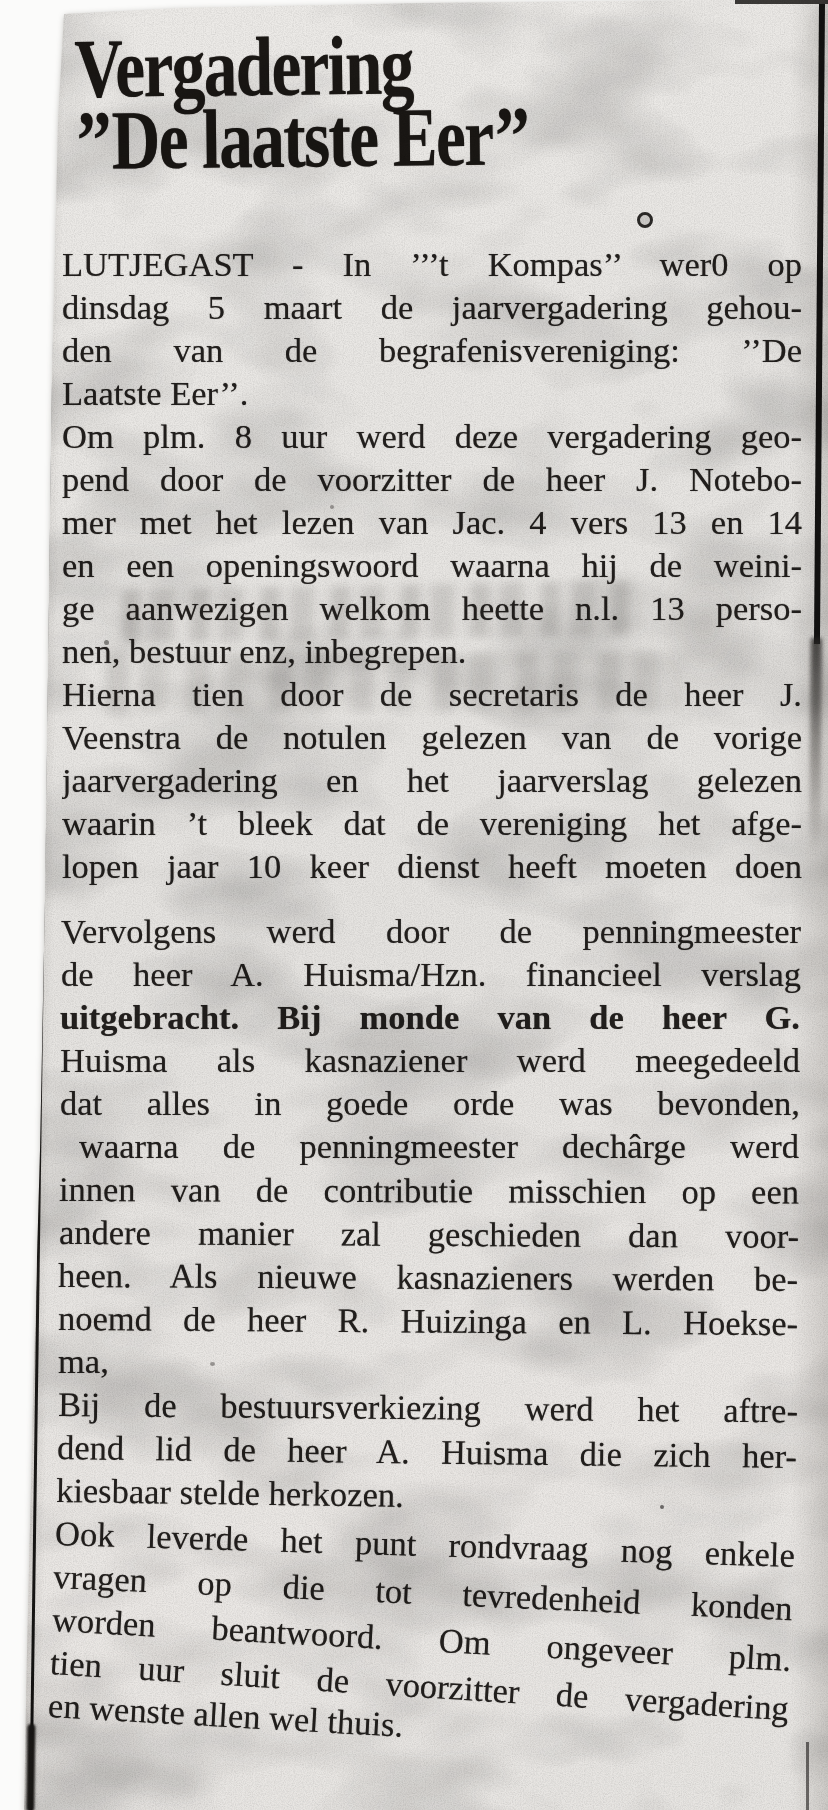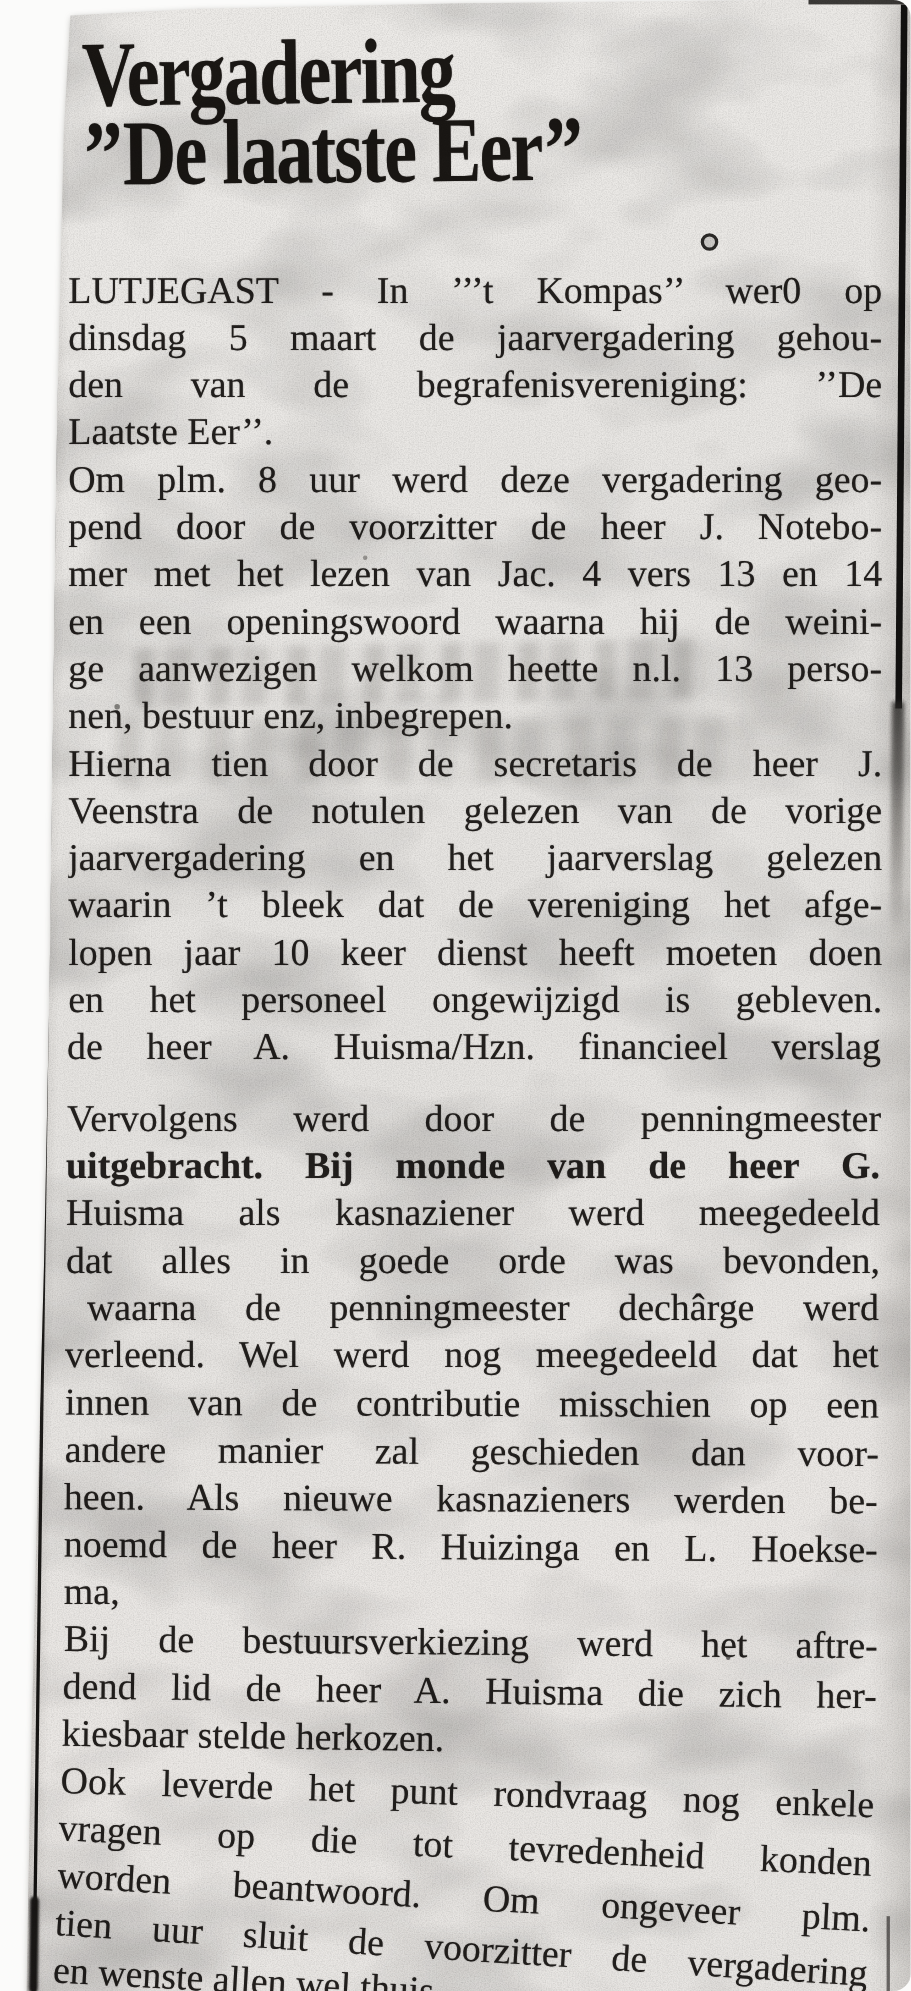--- a/index.html
+++ b/index.html
@@ -7,21 +7,20 @@
     width: 828px; height: 1810px;
     background: #fbfbfa;
     font-family: "Liberation Serif", "DejaVu Serif", serif;
     overflow: hidden;
   }
   .scan {
     position: relative;
     width: 828px; height: 1810px;
     background: linear-gradient(180deg, #fcfcfb 0%, #f8f8f6 60%, #fafaf8 100%);
     overflow: hidden;
-    border-radius: 16px;
   }
   .paper-wrap {
     position: absolute; inset: 0;
     filter: drop-shadow(1px 2px 3px rgba(95,90,84,0.45));
   }
   .paper {
     position: absolute; inset: 0;
     background: linear-gradient(160deg, #edebe8 0%, #e8e6e3 28%, #e5e3e0 52%, #eae7e4 78%, #e6e4e1 100%);
     clip-path: polygon(
       64px 14px, 180px 8px, 420px 3px, 700px 0px, 828px 0px,
@@ -160,28 +159,26 @@
           <div class="bline j">pend door de voorzitter de heer J. Notebo-</div>
           <div class="bline j">mer met het lezen van Jac. 4 vers 13 en 14</div>
           <div class="bline j">en een openingswoord waarna hij de weini-</div>
           <div class="bline j">ge aanwezigen welkom heette n.l. 13 perso-</div>
           <div class="bline">nen, bestuur enz, inbegrepen.</div>
           <div class="bline j">Hierna tien door de secretaris de heer J.</div>
           <div class="bline j">Veenstra de notulen gelezen van de vorige</div>
           <div class="bline j">jaarvergadering en het jaarverslag gelezen</div>
           <div class="bline j">waarin ’t bleek dat de vereniging het afge-</div>
           <div class="bline j">lopen jaar 10 keer dienst heeft moeten doen</div>
-          <div class="bline j">en het personeel ongewijzigd is gebleven.</div>
+          <div class="bline j" style="margin-top: 22px; transform: translateX(-1px) rotate(0deg);">Vervolgens werd door de penningmeester</div>
           <div class="bline j" style="transform: translateX(-1px) rotate(0deg);">de heer A. Huisma/Hzn. financieel verslag</div>
-          <div class="bline j" style="margin-top: 22px; transform: translateX(-1px) rotate(0deg);">Vervolgens werd door de penningmeester</div>
           <div class="bline j" style="transform: translateX(-2px) rotate(0deg); font-weight: bold;">uitgebracht. Bij monde van de heer G.</div>
           <div class="bline j" style="transform: translateX(-2px) rotate(0deg);">Huisma als kasnaziener werd meegedeeld</div>
           <div class="bline j" style="transform: translateX(-2px) rotate(0deg);">dat alles in goede orde was bevonden,</div>
           <div class="bline j" style="transform: translateX(-3px) rotate(0deg); margin-left: 20px;">waarna de penningmeester dechârge werd</div>
-          <div class="bline j" style="transform: translateX(-3px) rotate(0deg);">verleend. Wel werd nog meegedeeld dat het</div>
           <div class="bline j" style="transform: translateX(-3px) rotate(0.2deg);">innen van de contributie misschien op een</div>
           <div class="bline j" style="transform: translateX(-3px) rotate(0.3deg);">andere manier zal geschieden dan voor-</div>
           <div class="bline j" style="transform: translateX(-4px) rotate(0.3deg);">heen. Als nieuwe kasnazieners werden be-</div>
           <div class="bline j" style="transform: translateX(-4px) rotate(0.4deg);">noemd de heer R. Huizinga en L. Hoekse-</div>
           <div class="bline" style="transform: translateX(-4px) rotate(0deg);">ma,</div>
           <div class="bline j" style="transform: translateX(-4px) rotate(0.5deg);">Bij de bestuursverkiezing werd het aftre-</div>
           <div class="bline j" style="transform: translateX(-5px) rotate(0.7deg);">dend lid de heer A. Huisma die zich her-</div>
           <div class="bline" style="transform: translateX(-6px) rotate(0.8deg);">kiesbaar stelde herkozen.</div>
           <div class="bline j" style="transform: translateX(-7px) rotate(1.7deg);">Ook leverde het punt rondvraag nog enkele</div>
           <div class="bline j" style="transform: translateX(-9px) rotate(2.5deg);">vragen op die tot tevredenheid konden</div>

